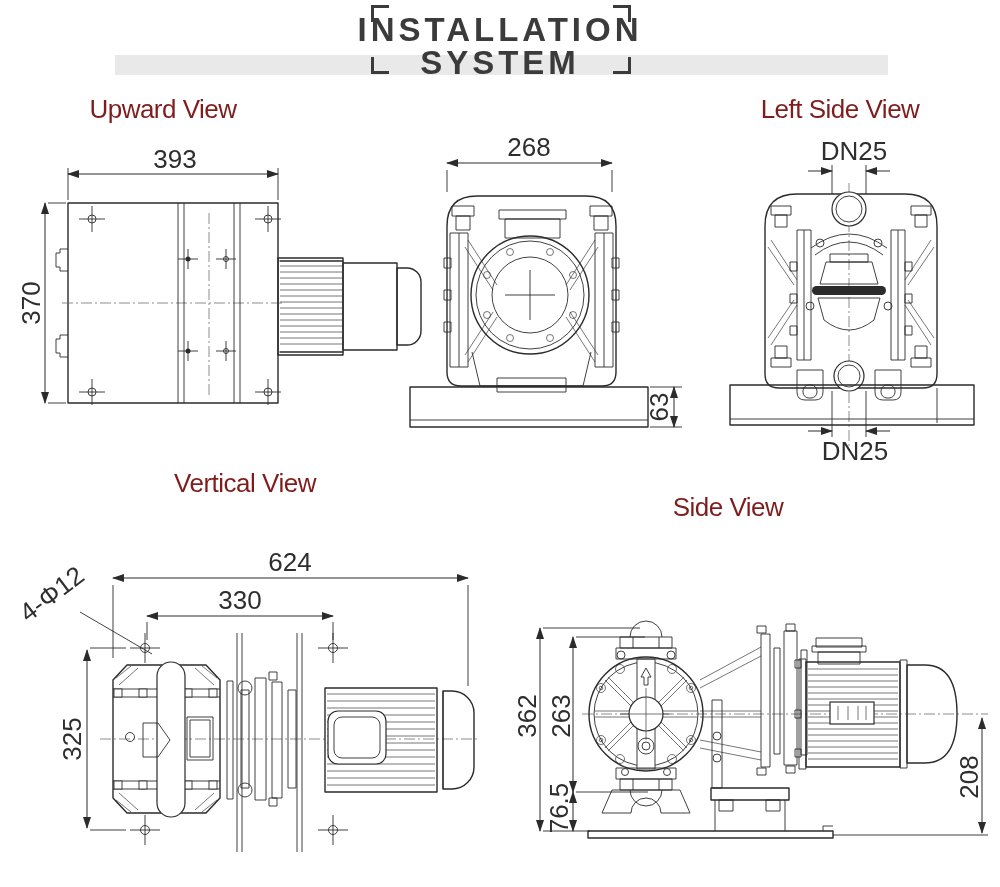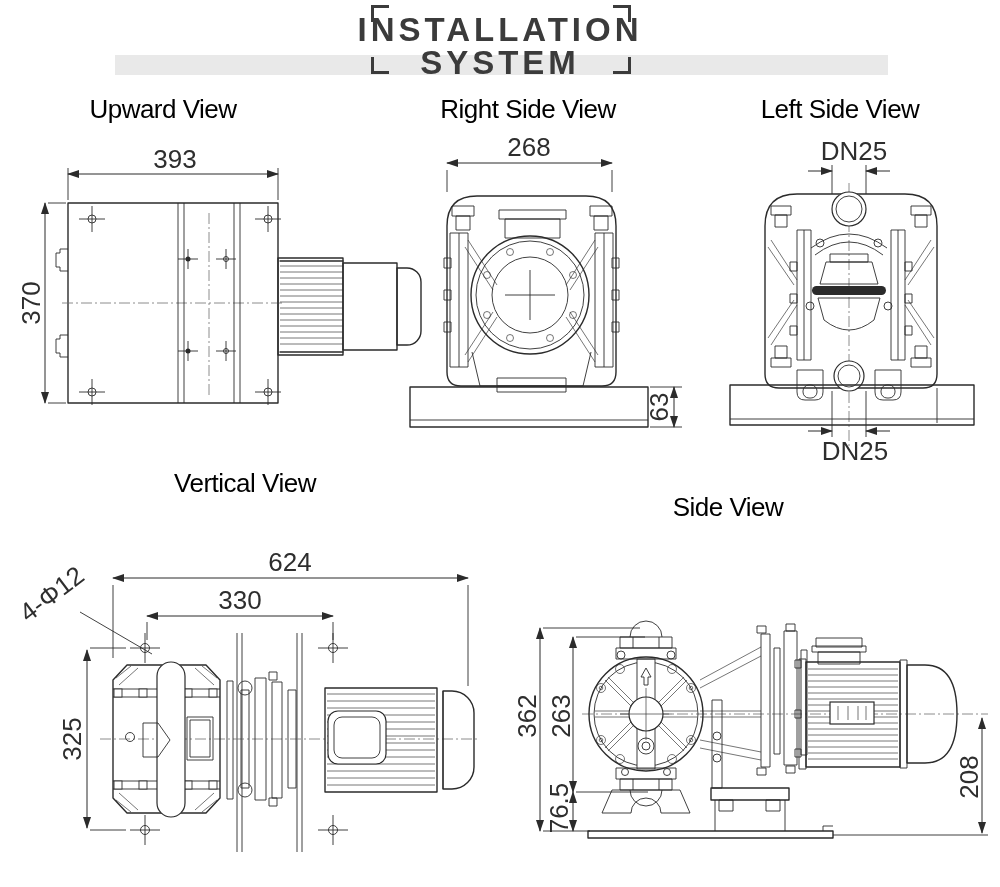--- a/index.html
+++ b/index.html
@@ -9,21 +9,21 @@
   .band{position:absolute;left:115px;top:55px;width:773px;height:20px;background:#e9e9e9;}
   .title-line{position:absolute;left:500px;transform:translateX(-50%);white-space:nowrap;
               font-weight:bold;color:#3b3b3b;letter-spacing:4px;font-size:33px;line-height:1;}
   .bracket{position:absolute;width:15px;height:14px;}
   .bk-tl{left:371px;top:5px;border-left:3px solid #3b3b3b;border-top:3px solid #3b3b3b;}
   .bk-tr{left:613px;top:5px;border-right:3px solid #3b3b3b;border-top:3px solid #3b3b3b;}
   .bk-bl{left:371px;top:57px;border-left:3px solid #3b3b3b;border-bottom:3px solid #3b3b3b;}
   .bk-br{left:613px;top:57px;border-right:3px solid #3b3b3b;border-bottom:3px solid #3b3b3b;}
   
   .vtitle{position:absolute;transform:translate(-50%,-50%);white-space:nowrap;
-          font-size:26px;color:#000000;letter-spacing:-0.5px;}
+          font-size:26px;color:#7f1d1d;letter-spacing:-0.5px;}
   
   svg{position:absolute;left:0;top:0;}
   .o{fill:none;stroke:#2b2b2b;stroke-width:1.4;stroke-linejoin:round;stroke-linecap:round;}
   .t{fill:none;stroke:#2b2b2b;stroke-width:0.9;stroke-linejoin:round;}
   .f{fill:none;stroke:#2b2b2b;stroke-width:0.65;}
   .w{fill:#ffffff;stroke:#2b2b2b;stroke-width:1.2;}
   .wt{fill:#ffffff;stroke:#2b2b2b;stroke-width:0.9;}
   .d{fill:none;stroke:#2b2b2b;stroke-width:1;}
   .cl{fill:none;stroke:#6f6f6f;stroke-width:0.8;stroke-dasharray:11 3 2 3;}
   .dk{fill:#2b2b2b;stroke:none;}
@@ -36,21 +36,20 @@
 
   <div class="band"></div>
   <div class="title-line" style="top:13px">INSTALLATION</div>
   <div class="title-line" style="top:46px">SYSTEM</div>
   <div class="bracket bk-tl"></div>
   <div class="bracket bk-tr"></div>
   <div class="bracket bk-bl"></div>
   <div class="bracket bk-br"></div>
 
   <div class="vtitle" style="left:163px;top:109px">Upward View</div>
-  <div class="vtitle" style="left:528px;top:109px">Right Side View</div>
   <div class="vtitle" style="left:840px;top:109px">Left Side View</div>
   <div class="vtitle" style="left:245px;top:483px">Vertical View</div>
   <div class="vtitle" style="left:728px;top:507px">Side View</div>
 
   <svg width="1000" height="887" viewBox="0 0 1000 887">
     <defs>
       <marker id="ar" markerWidth="12" markerHeight="8" refX="11" refY="4" orient="auto-start-reverse" markerUnits="userSpaceOnUse">
         <path d="M0,0 L12,4 L0,8 Z" fill="#2b2b2b"></path>
       </marker>
     </defs>

